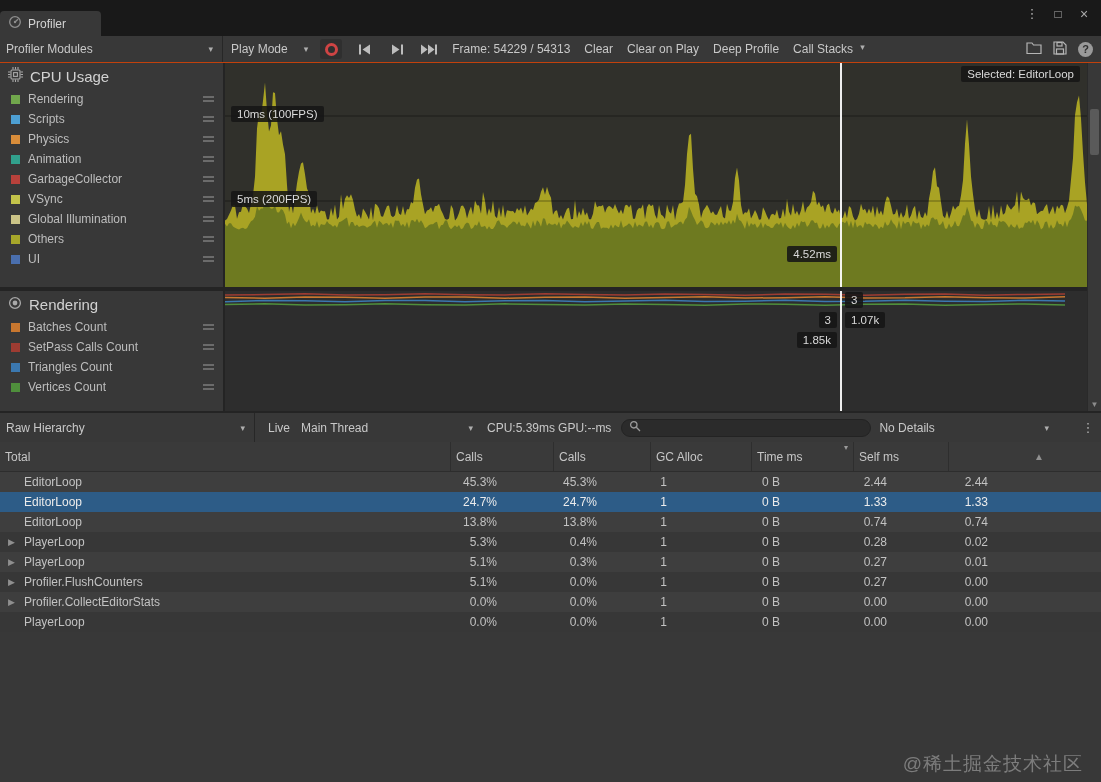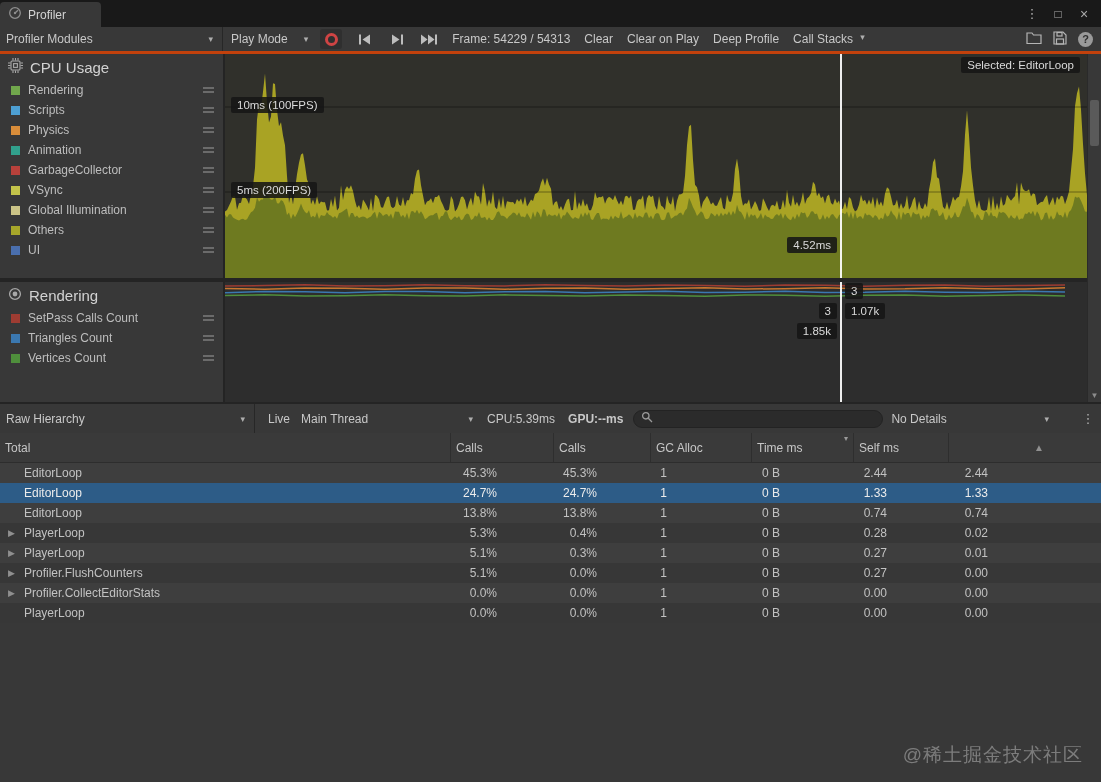--- a/index.html
+++ b/index.html
@@ -1,28 +1,28 @@
 <!DOCTYPE html>
 <html><head>
 <meta charset="utf-8">
 <style>
   * { margin:0; padding:0; box-sizing:border-box; }
   html,body { width:1101px; height:782px; overflow:hidden; }
   body { background:#383838; color:#c8c8c8; font-family:"Liberation Sans","DejaVu Sans",sans-serif; font-size:12px; position:relative; }
 
   
-  .titlebar { height:27px; background:#191919; display:flex; align-items:flex-end; position:relative; }
+  .titlebar { height:36px; background:#191919; display:flex; align-items:flex-end; position:relative; }
   .tab { width:101px; height:25px; background:#383838; border-radius:4px 4px 0 0; display:flex; align-items:center; gap:6px; padding:0 8px; }
   .tab-label { font-size:12px; color:#d4d4d4; }
   .win { position:absolute; right:8px; top:0; height:27px; display:flex; align-items:center; gap:8px; }
   .win span { width:18px; text-align:center; color:#ababab; }
   .win .mn { font-size:13px; } .win .mx { font-size:12px; } .win .cl { font-size:14px; }
 
   
-  .toolbar { height:27px; background:#383838; border-bottom:3px solid #c2410c; display:flex; align-items:center; color:#c8c8c8; }
+  .toolbar { height:27px; background:#383838; border-bottom:1px solid #c2410c; display:flex; align-items:center; color:#c8c8c8; }
   .dd-arrow { font-size:9px; color:#aeaeae; }
   .tb-modules { width:223px; height:100%; display:flex; align-items:center; justify-content:space-between; padding:0 9px 0 6px; border-right:1px solid #272727; }
   .tb-dd { display:flex; align-items:center; gap:16px; }
   .tb-playmode { margin-left:8px; }
   .rec-btn { width:22px; height:20px; background:#2f2f2f; border-radius:3px; display:flex; align-items:center; justify-content:center; margin-left:12px; }
   .rec-dot { width:13px; height:13px; border-radius:50%; border:3.5px solid #cf4444; }
   .nav { display:flex; align-items:center; gap:2px; margin-left:8px; }
   .nav-btn { width:30px; height:20px; display:flex; align-items:center; justify-content:center; }
   .tb-frame { margin-left:8px; }
   .tb-btn { margin-left:14px; white-space:nowrap; }
@@ -59,21 +59,21 @@
   .rb-midl { right:250px; top:21px; }
   .rb-midr { left:620px; top:21px; }
   .rb-bot { right:250px; top:41px; }
 
   
   .hierarchy { height:380px; display:flex; flex-direction:column; background:#383838; }
   .h-toolbar { height:31px; border-top:2px solid #242424; display:flex; align-items:center; }
   .h-mode { width:255px; height:100%; display:flex; align-items:center; justify-content:space-between; padding:0 9px 0 6px; border-right:1px solid #272727; }
   .h-live { margin-left:4px; padding:0 9px; }
   .h-thread { width:180px; margin-left:2px; display:flex; align-items:center; justify-content:space-between; padding-right:8px; }
-  .h-cpu { margin-left:6px; } .h-gpu { margin-left:13px;font-weight:bold; }
+  .h-cpu { margin-left:6px; } .h-gpu { margin-left:3px; }
   .h-search { margin-left:10px; width:250px; height:18px; background:#2b2b2b; border:1px solid #232323; border-radius:9px; display:flex; align-items:center; gap:5px; padding:0 7px; }
   .h-details { flex:1; margin-left:8px; display:flex; align-items:center; justify-content:space-between; padding-right:26px; }
   .h-menu { width:26px; text-align:center; color:#b0b0b0; font-size:13px; }
 
   .grid-cols { display:grid; grid-template-columns:450px 103px 97px 101px 102px 95px 108px 1fr; }
   .h-header { height:30px; background:#3a3a3a; border-bottom:1px solid #2d2d2d; align-items:center; color:#c6c6c6; }
   .h-col { padding-left:5px; height:100%; display:flex; align-items:center; position:relative; }
   .h-col + .h-col { border-left:1px solid #2e2e2e; }
   .h-col.first { padding-left:6px; }
   .sortmark { position:absolute; top:1px; right:5px; font-size:8px; color:#9a9a9a; }
@@ -296,20 +296,28 @@
       <span>
         <svg width="14" height="14" viewBox="0 0 14 14">
             <circle cx="7" cy="7" r="5.4" fill="none" stroke="#a8a8a8" stroke-width="1.3"></circle>
             <circle cx="7" cy="7" r="2.4" fill="#a8a8a8"></circle>
           </svg>
       </span>
       <span>Rendering</span>
     </div>
     <div class="legend">
 
+        <div class="legend-item">
+          <span class="swatch" style="background: rgb(200, 119, 47);"></span>
+          <span class="legend-label">Batches Count</span>
+          <span class="handle">
+            <i></i>
+            <i></i>
+          </span>
+        </div>
 
         <div class="legend-item">
           <span class="swatch" style="background: rgb(158, 60, 50);"></span>
           <span class="legend-label">SetPass Calls Count</span>
           <span class="handle">
             <i></i>
             <i></i>
           </span>
         </div>
 

